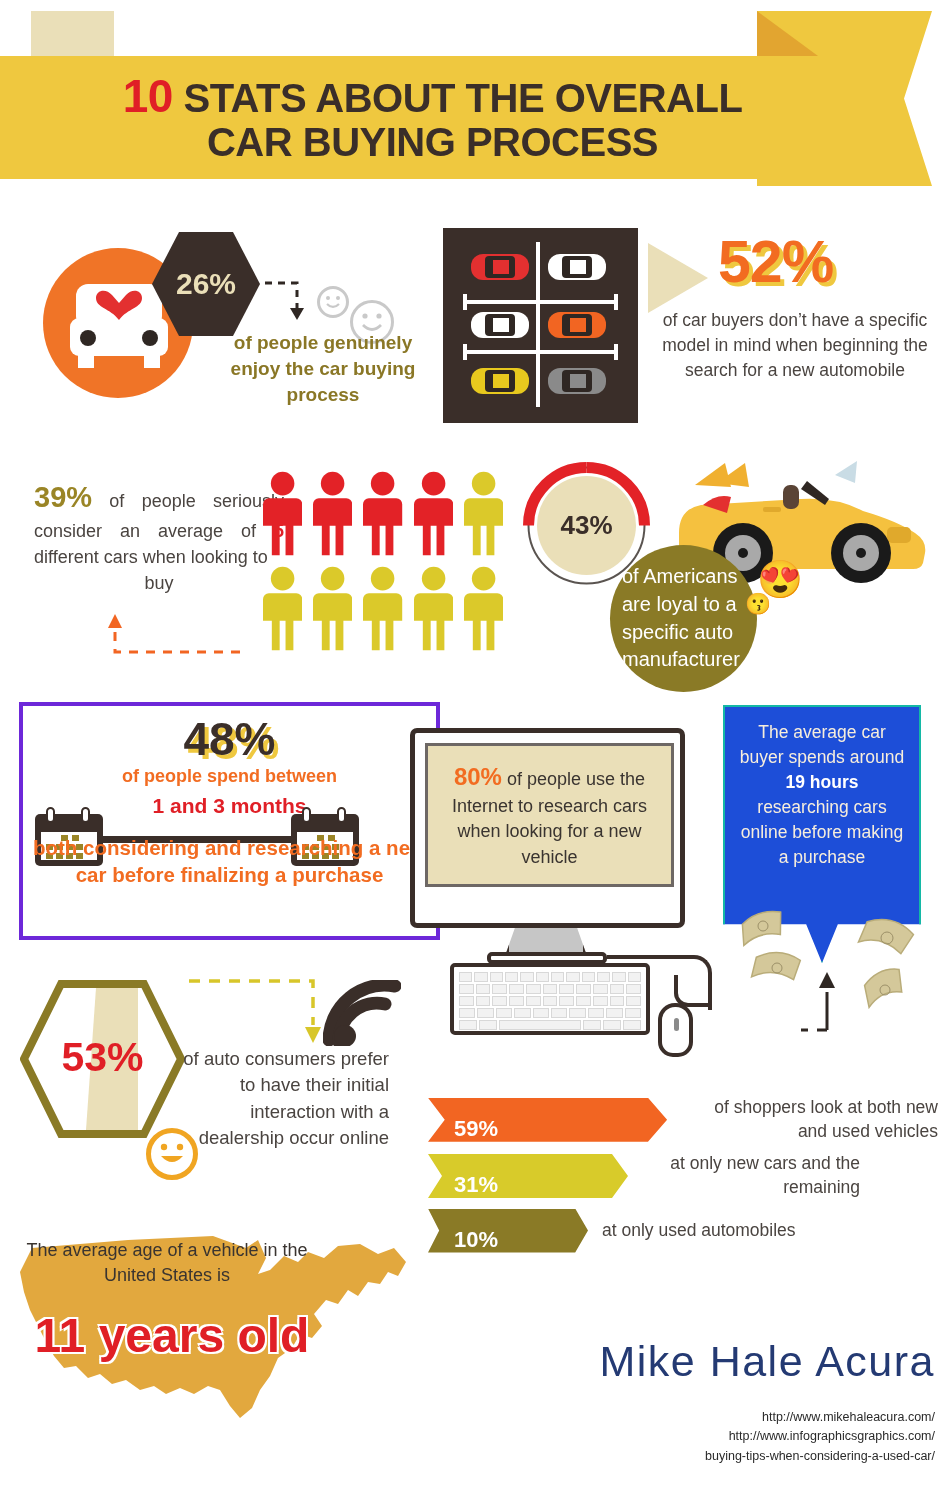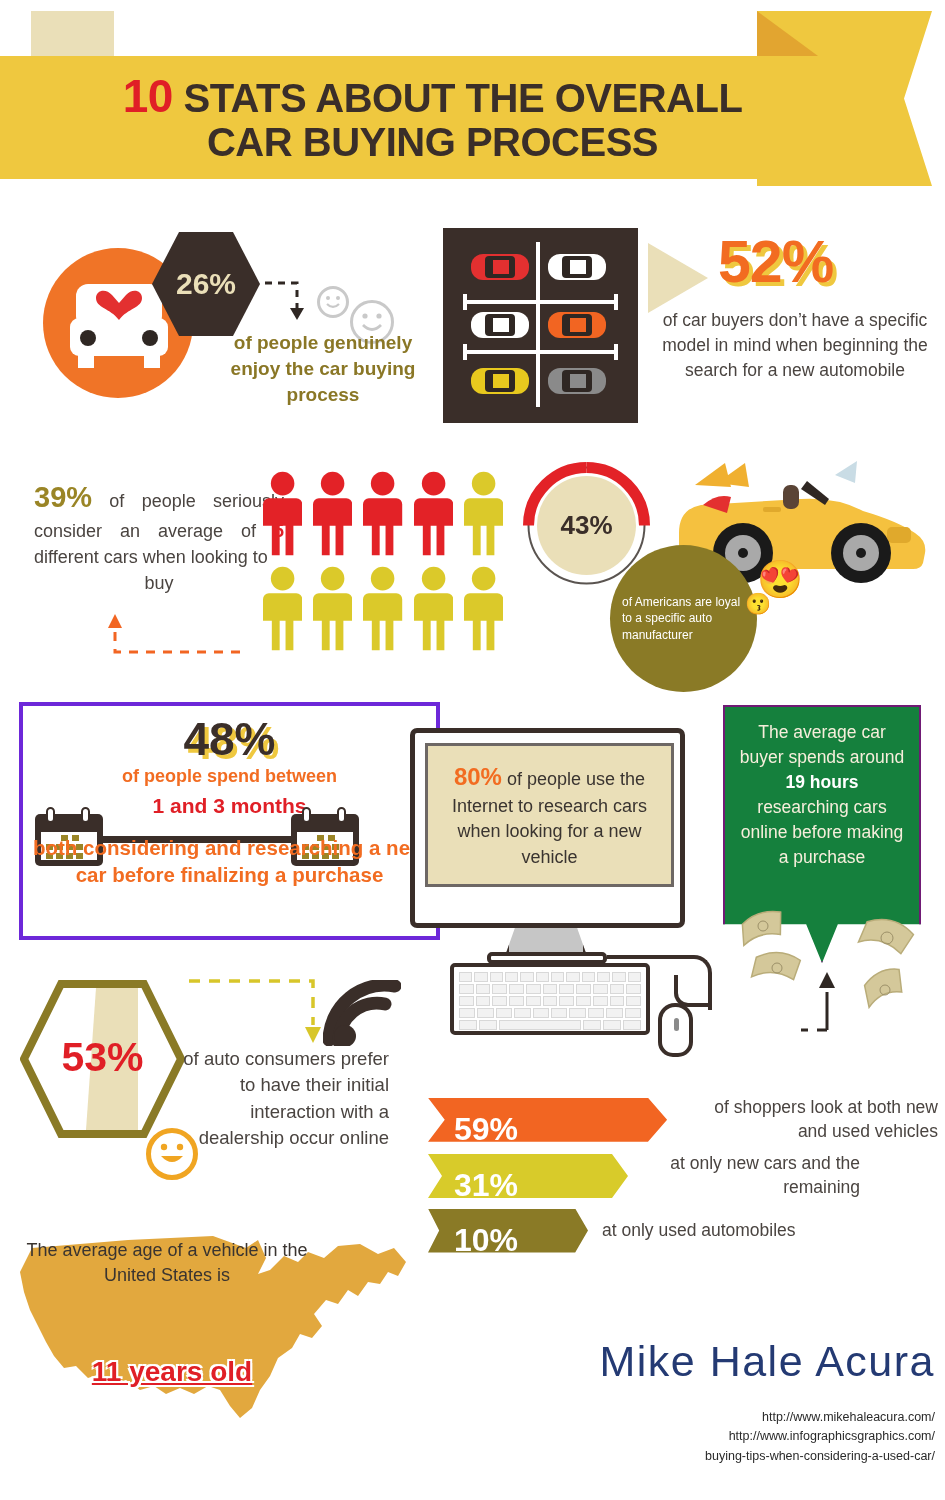--- a/index.html
+++ b/index.html
@@ -118,21 +118,21 @@
     background: #EADFB8;
     display: flex; align-items: center; justify-content: center;
   }
   .donut-inner span { font-size: 26px; font-weight: bold; color: #3A2E29; }
   .loyal-circle {
     left: 610px; top: 545px; width: 147px; height: 147px;
     border-radius: 50%; background: #8A7A26;
     display: flex; align-items: center; justify-content: center;
   }
   .loyal-circle div {
-    color: #ffffff; font-size: 12px; line-height: 1.38;
+    color: #ffffff; font-size: 20px; line-height: 1.38;
     text-align: left; padding: 0 12px;
   }
   .emoji-love { left: 757px; top: 558px; font-size: 37px; }
   .emoji-kiss { left: 745px; top: 592px; font-size: 21px; }
 
   
   .box48 {
     left: 19px; top: 702px; width: 421px; height: 238px;
     border: 4px solid #6d28d9;
   }
@@ -210,22 +210,22 @@
   }
   .cord2 {
     left: 674px; top: 975px; width: 38px; height: 32px;
     border-left: 4px solid #3A2E29; border-bottom: 4px solid #3A2E29;
     border-radius: 0 0 0 14px;
   }
 
   
   .banner19 {
     left: 723px; top: 705px; width: 198px; height: 258px;
-    background: #15803d;
-    border: 2px solid #701a75;
+    background: #1d4ed8;
+    border: 2px solid #14b8a6;
     clip-path: polygon(0 0, 100% 0, 100% 85%, 58% 85%, 50% 100%, 42% 85%, 0 85%);
     display: flex; justify-content: center;
     padding: 13px 14px 0 14px;
   }
   .banner19 p {
     color: #F7EEDC; font-size: 17.5px; line-height: 1.43; text-align: center;
   }
   .banner19 b { font-weight: bold; color: #ffffff; }
 
   
@@ -247,42 +247,41 @@
   }
 
   
   .bars { left: 428px; top: 1096px; width: 510px; }
   .bar-row { display: flex; align-items: center; margin-bottom: 9px; }
   .bar {
     height: 44px; display: flex; align-items: center;
     padding-left: 26px;
     clip-path: polygon(0 0, 92% 0, 100% 50%, 92% 100%, 0 100%, 7% 50%);
   }
-  .bar span { color: #ffffff; font-size: 32px; font-weight: bold; margin-top: 19px; }
+  .bar span { color: #ffffff; font-size: 22px; font-weight: bold; margin-top: 19px; }
   .bar-lbl { color: #4A4440; font-size: 17.5px; line-height: 1.35; margin-left: 14px; }
   .b59 { width: 240px; background: #F26522; }
   .b31 { width: 200px; background: #D8CB2A; }
   .b10 { width: 160px; background: #8A7A26; }
   .t59 { text-align: right; width: 258px; }
   .t31 { text-align: right; width: 212px; margin-left: 20px;}
   .t10 { text-align: left; }
 
   
   .usmap { left: 8px; top: 1218px; width: 420px; height: 215px; }
   .map-txt {
     left: 22px; top: 1238px; width: 290px;
     text-align: center; color: #3A3430; font-size: 18px; line-height: 1.4;
     z-index: 5;
   }
   .map-big {
-    left: 22px; top: 1356px; width: 300px;
-    text-align: center; color: #E01F26; font-size: 28px; font-weight: bold;
+    left: 22px; top: 1308px; width: 300px;
+    text-align: center; color: #E01F26; font-size: 48px; font-weight: bold;
     text-shadow: -2px -2px 0 #fff, 2px -2px 0 #fff, -2px 2px 0 #fff, 2px 2px 0 #fff;
     z-index: 5;
-    text-decoration: underline;
   }
 
   
   .brand {
     left: 505px; top: 1337px; width: 430px;
     text-align: right; color: #243A73;
     font-size: 43px; letter-spacing: 1.5px;
   }
   .urls {
     left: 535px; top: 1408px; width: 400px;

